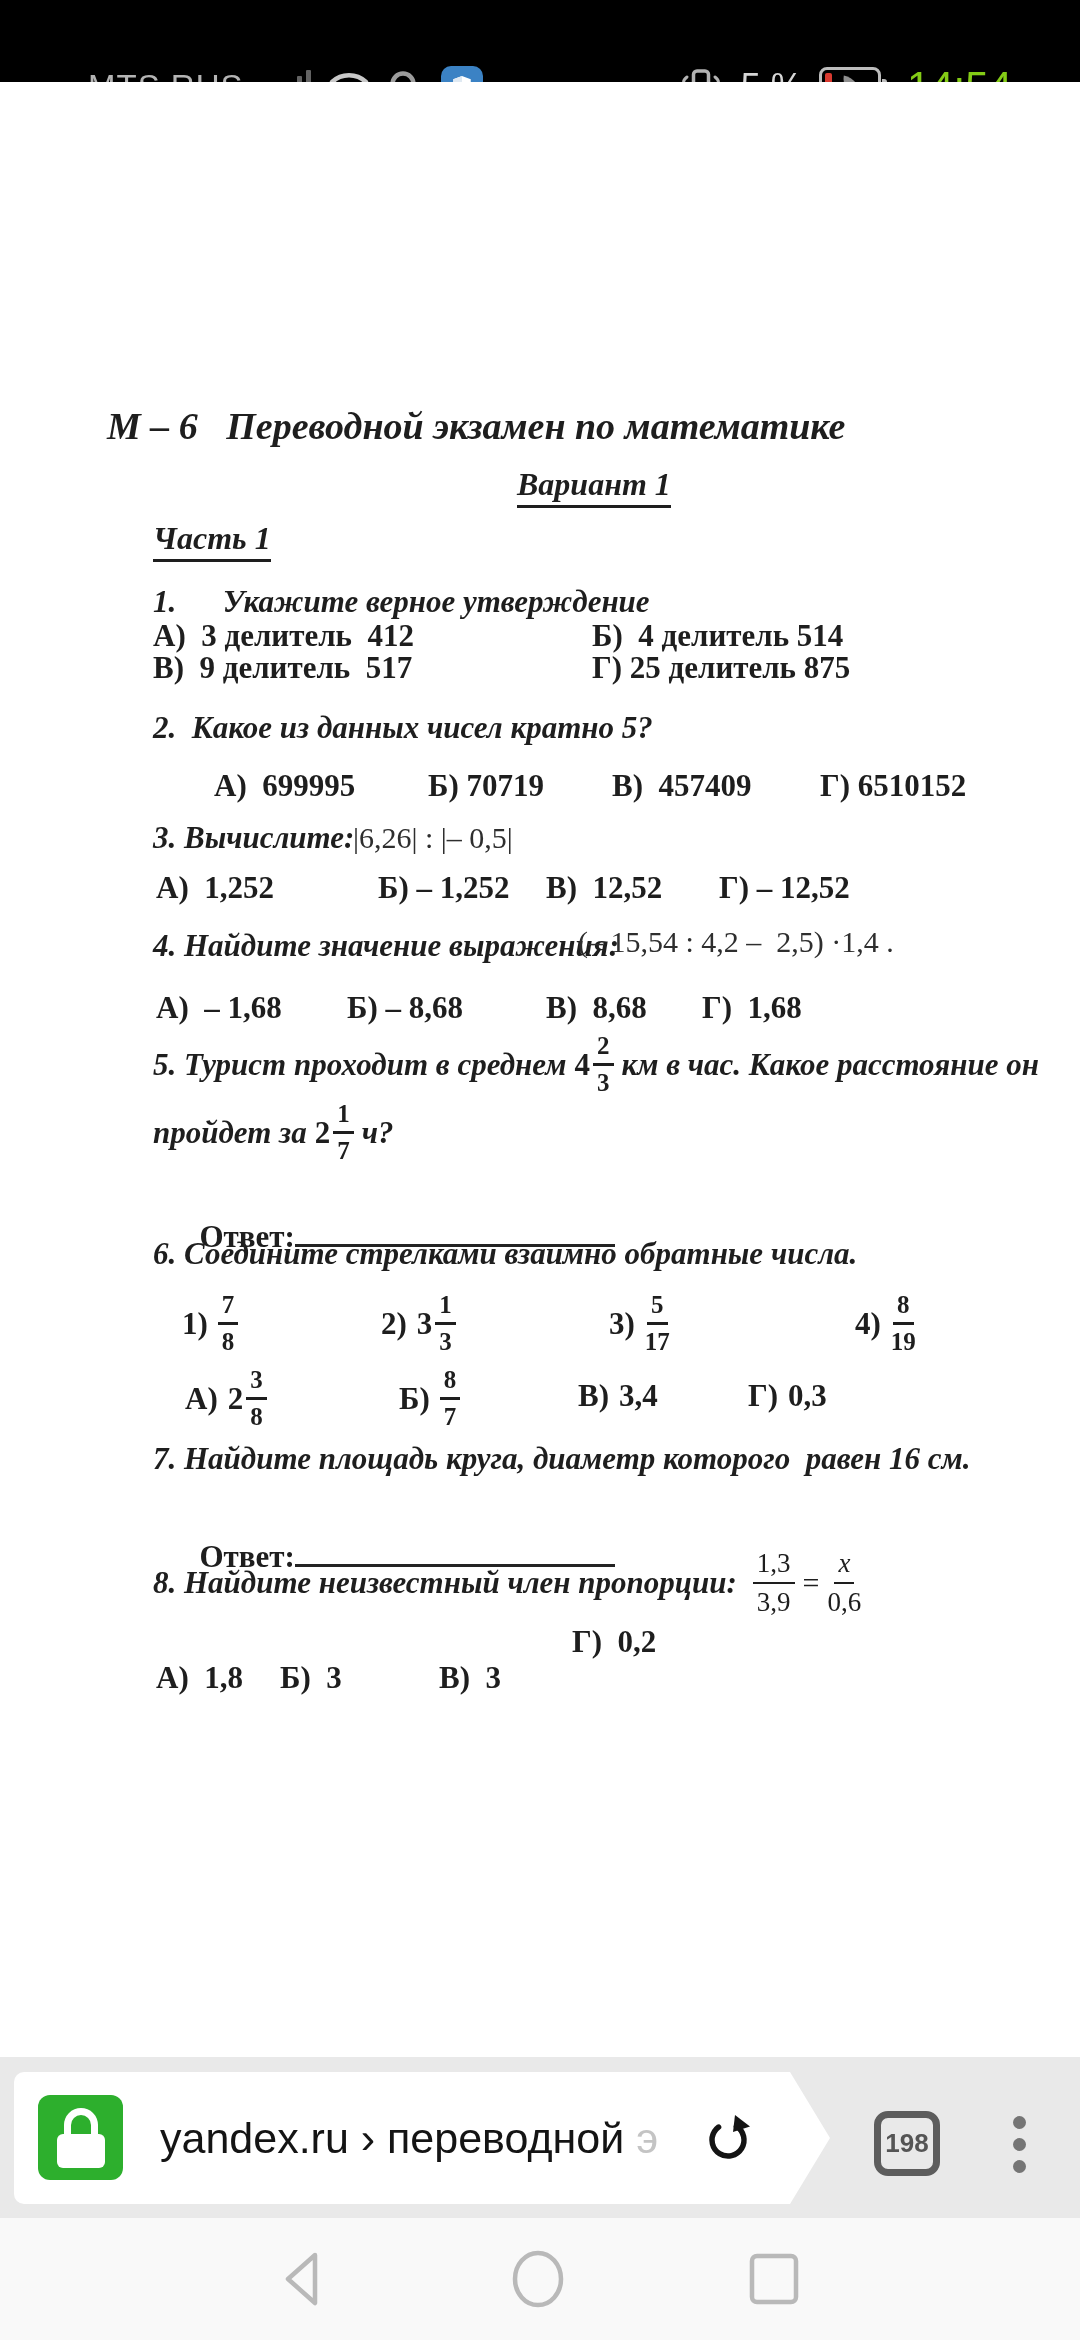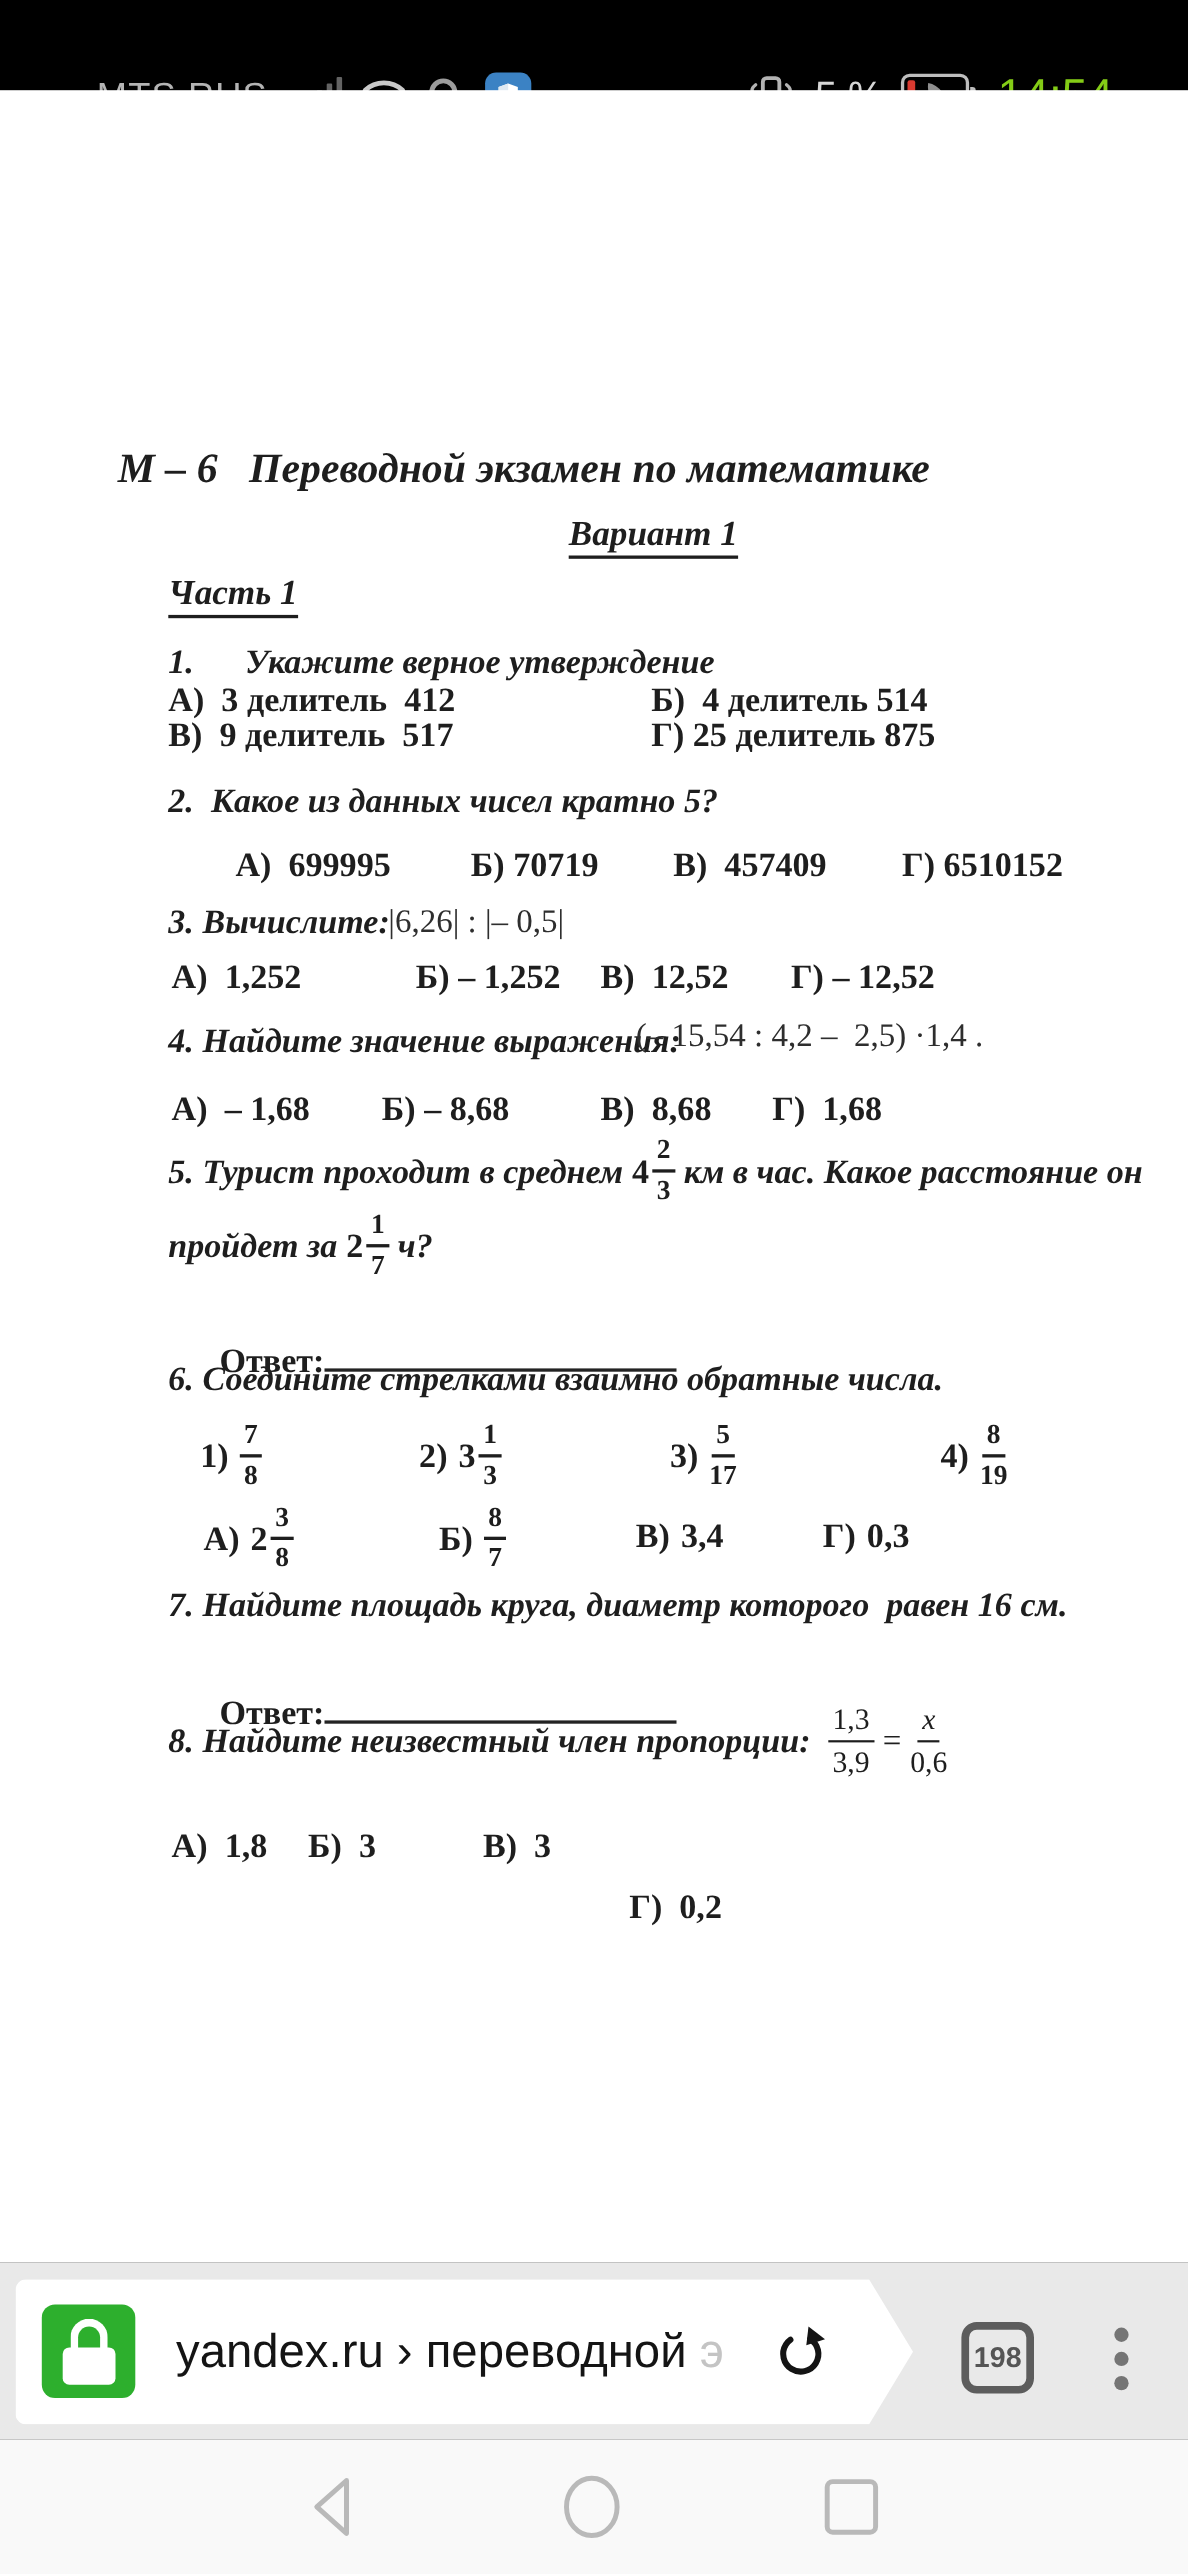--- a/index.html
+++ b/index.html
@@ -221,21 +221,21 @@
 
     <div class="d q row" style="left:153px;top:1548px">
       <span>8. Найдите неизвестный член пропорции:</span>
       <span class="frac small" style="margin-left:16px"><span class="num">1,3</span><span class="den">3,9</span></span>
       <span class="eq-sign">=</span>
       <span class="frac small"><span class="num it">x</span><span class="den">0,6</span></span>
     </div>
     <div class="d a" style="left:156px;top:1660px">А)  1,8</div>
     <div class="d a" style="left:280px;top:1660px">Б)  3</div>
     <div class="d a" style="left:439px;top:1660px">В)  3</div>
-    <div class="d a" style="left:572px;top:1716px">Г)  0,2</div>
+    <div class="d a" style="left:572px;top:1624px">Г)  0,2</div>
   </div>
 
   <div class="browser-bar">
     <div class="addr-pill">
       <span class="lock-btn">
         <span class="lock-shackle"></span>
           <span class="lock-body"></span>
       </span>
       <span class="url">
         <span>yandex.ru › переводной </span><span class="fade">э</span>

